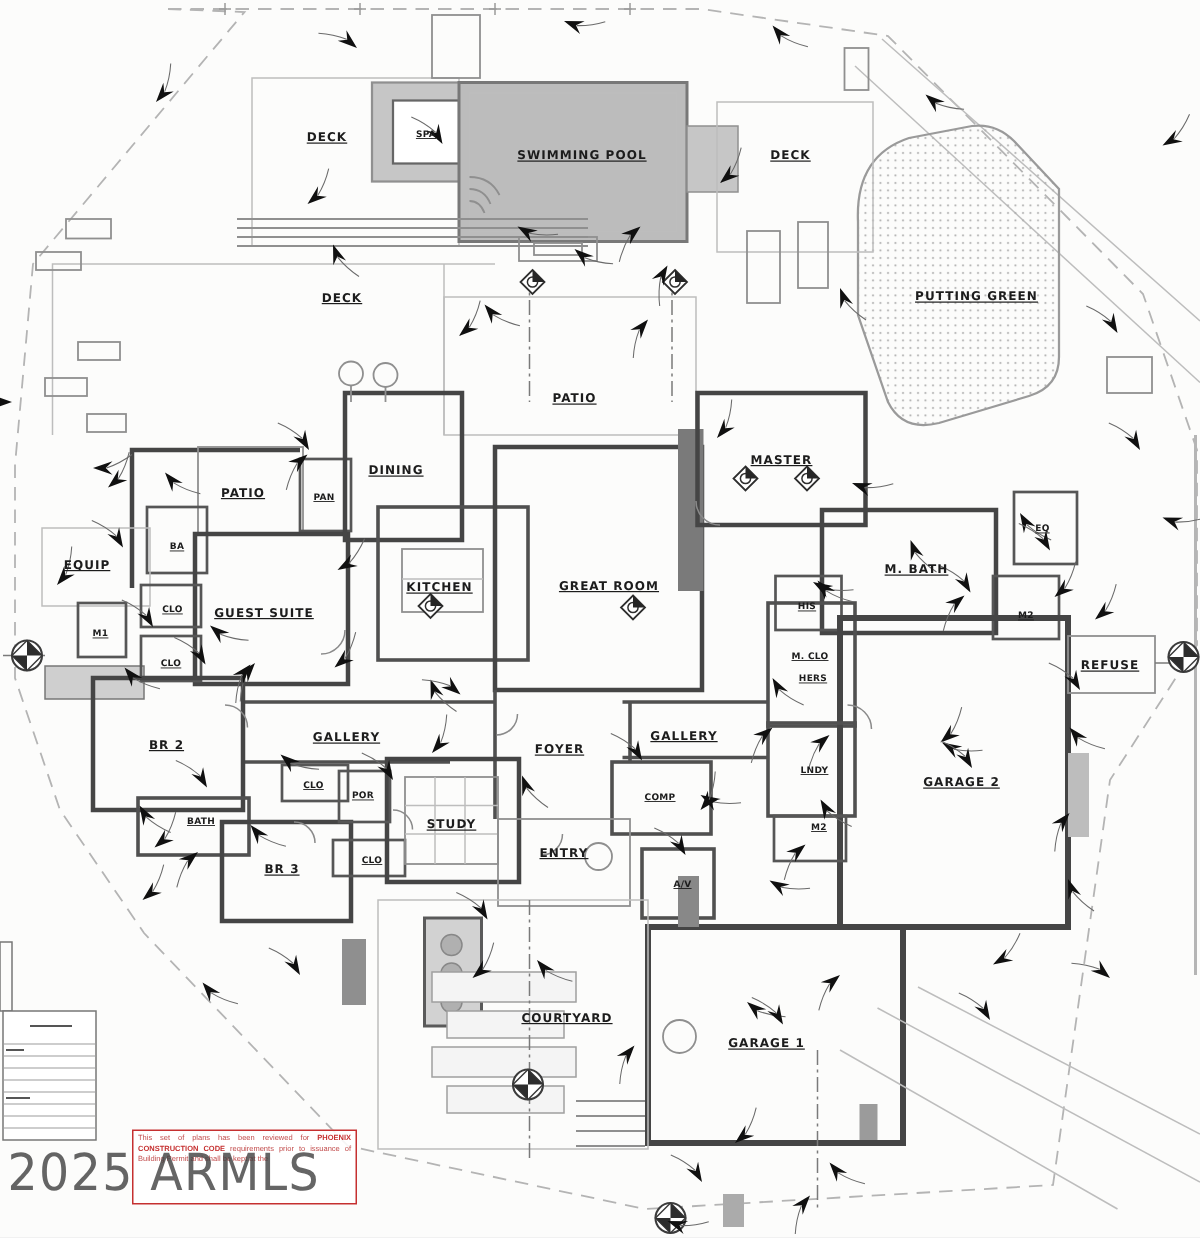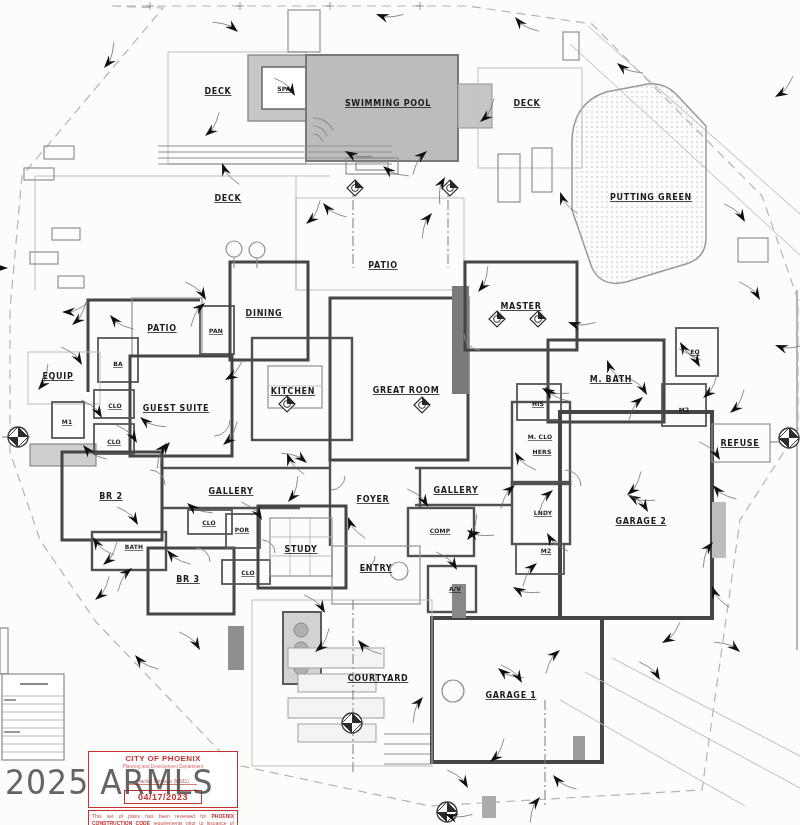--- a/index.html
+++ b/index.html
@@ -401,26 +401,20 @@
     <text class="lbl" x="376" y="571">ENTRY</text>
     <text class="lbl sm" x="248" y="575">CLO</text>
     <text class="lbl" x="188" y="582">BR 3</text>
     <text class="lbl sm" x="455" y="591">A/V</text>
     <text class="lbl" x="378" y="681">COURTYARD</text>
     <text class="lbl" x="511" y="698">GARAGE 1</text>
   </g>
 </svg>
 
 <div class="stamp">
-  <div class="stamp-box1">
-    <div class="stamp-title">CITY OF PHOENIX</div>
-    <div class="stamp-sub">Planning and Development Department</div>
-    <div class="stamp-reviewer">Rachel Simpson (MS11)</div>
-    <div class="stamp-date">04/17/2023</div>
-  </div>
   <div class="stamp-box2">
     <span>This set of plans has been reviewed for</span>
     <b>PHOENIX CONSTRUCTION CODE</b>
     <span>requirements prior to issuance of Building Permit and shall be kept at the</span>
   </div>
 </div>
 
 <div class="watermark">2025 ARMLS</div>
 
 </div>

